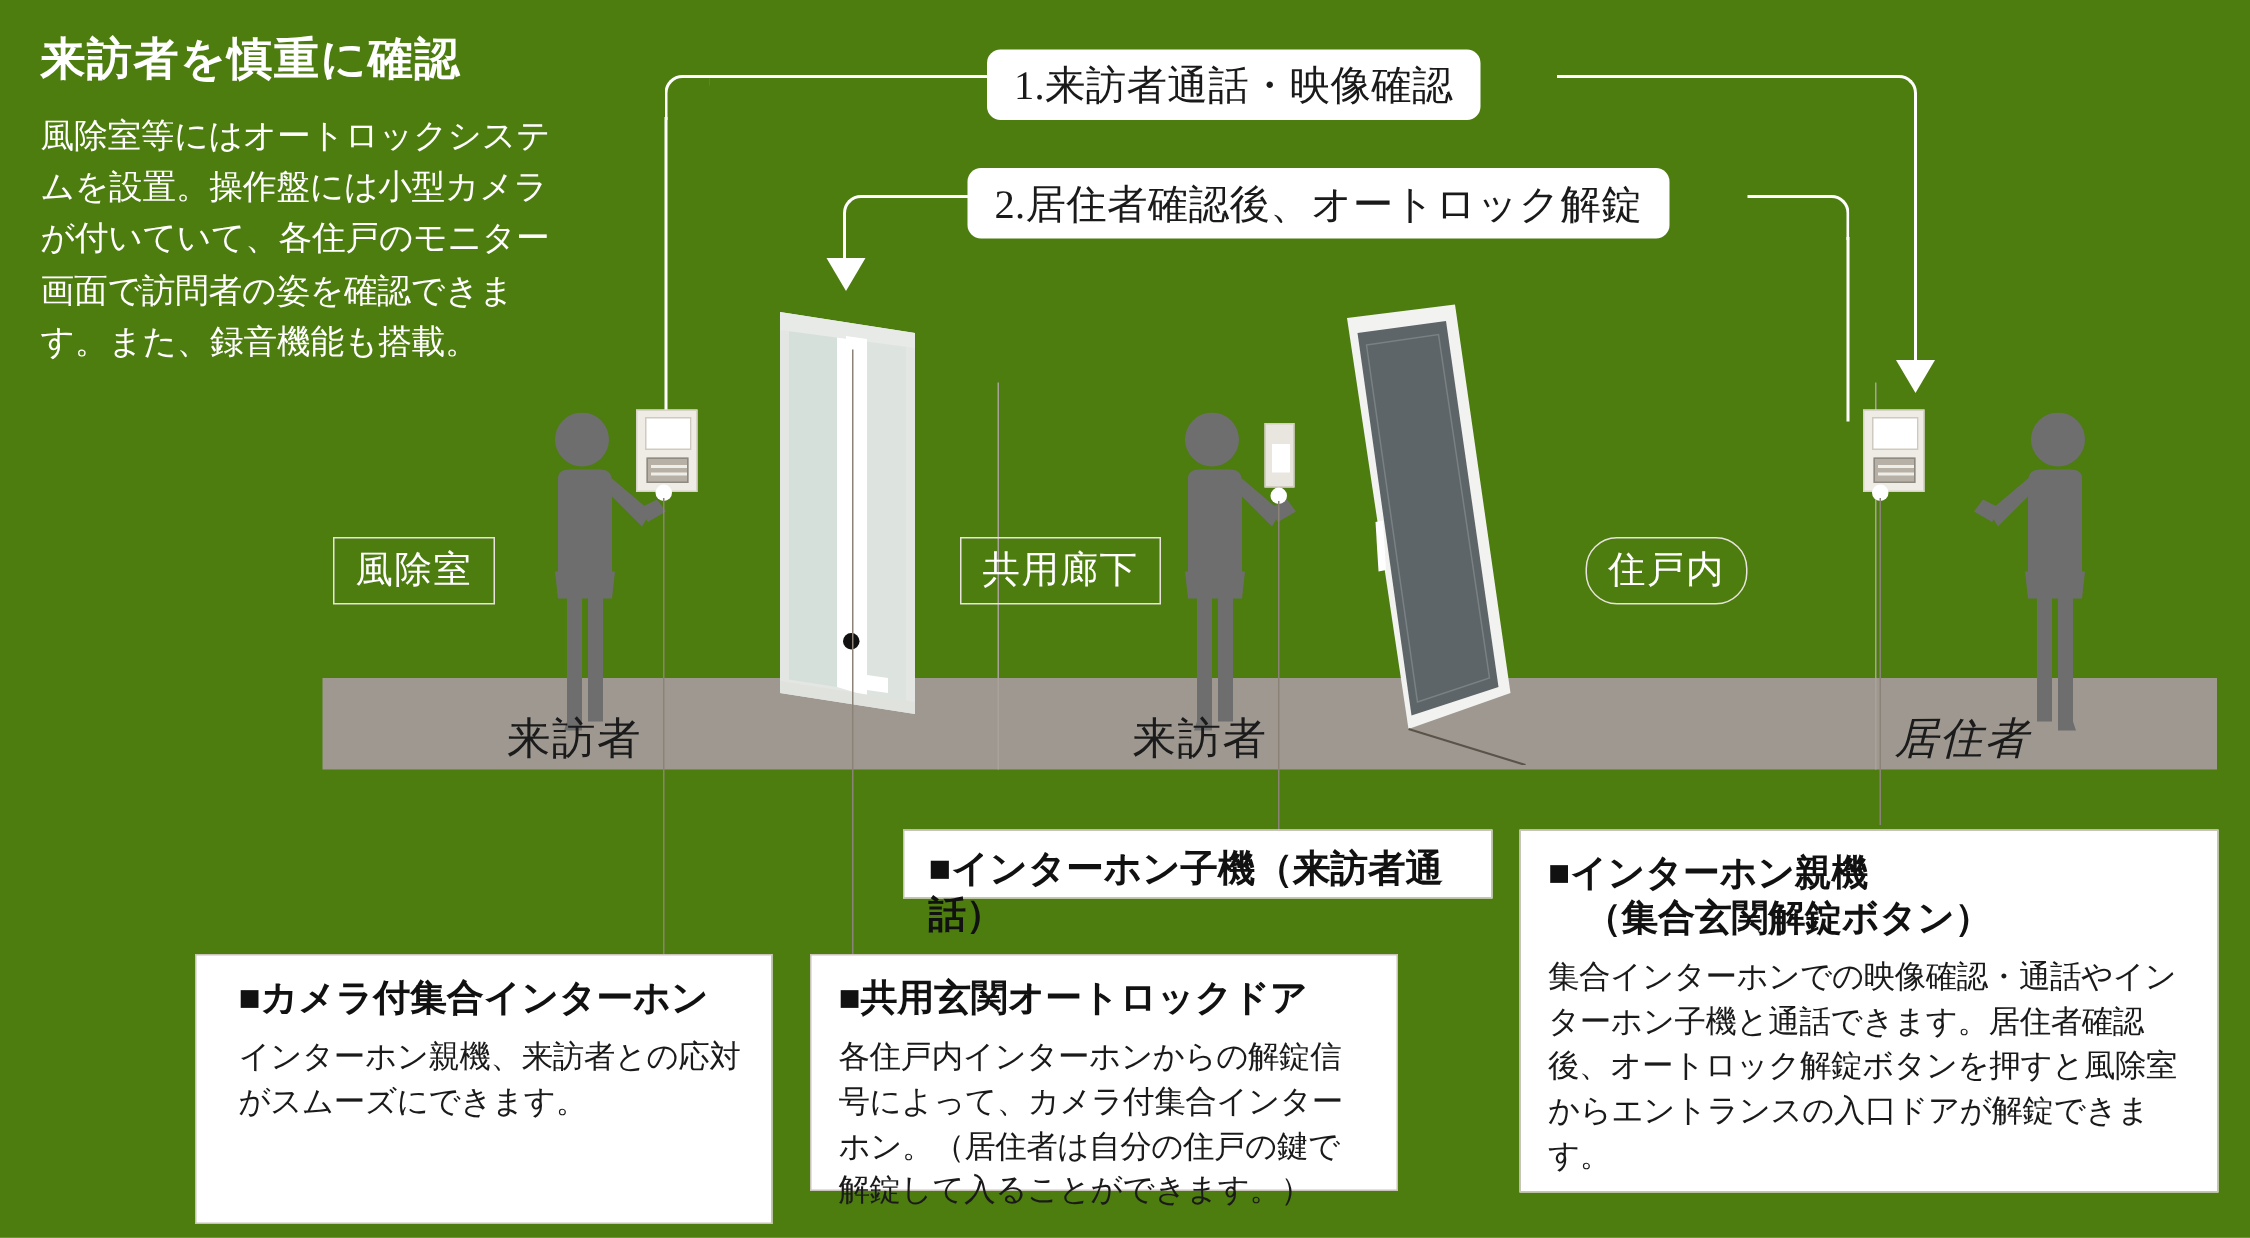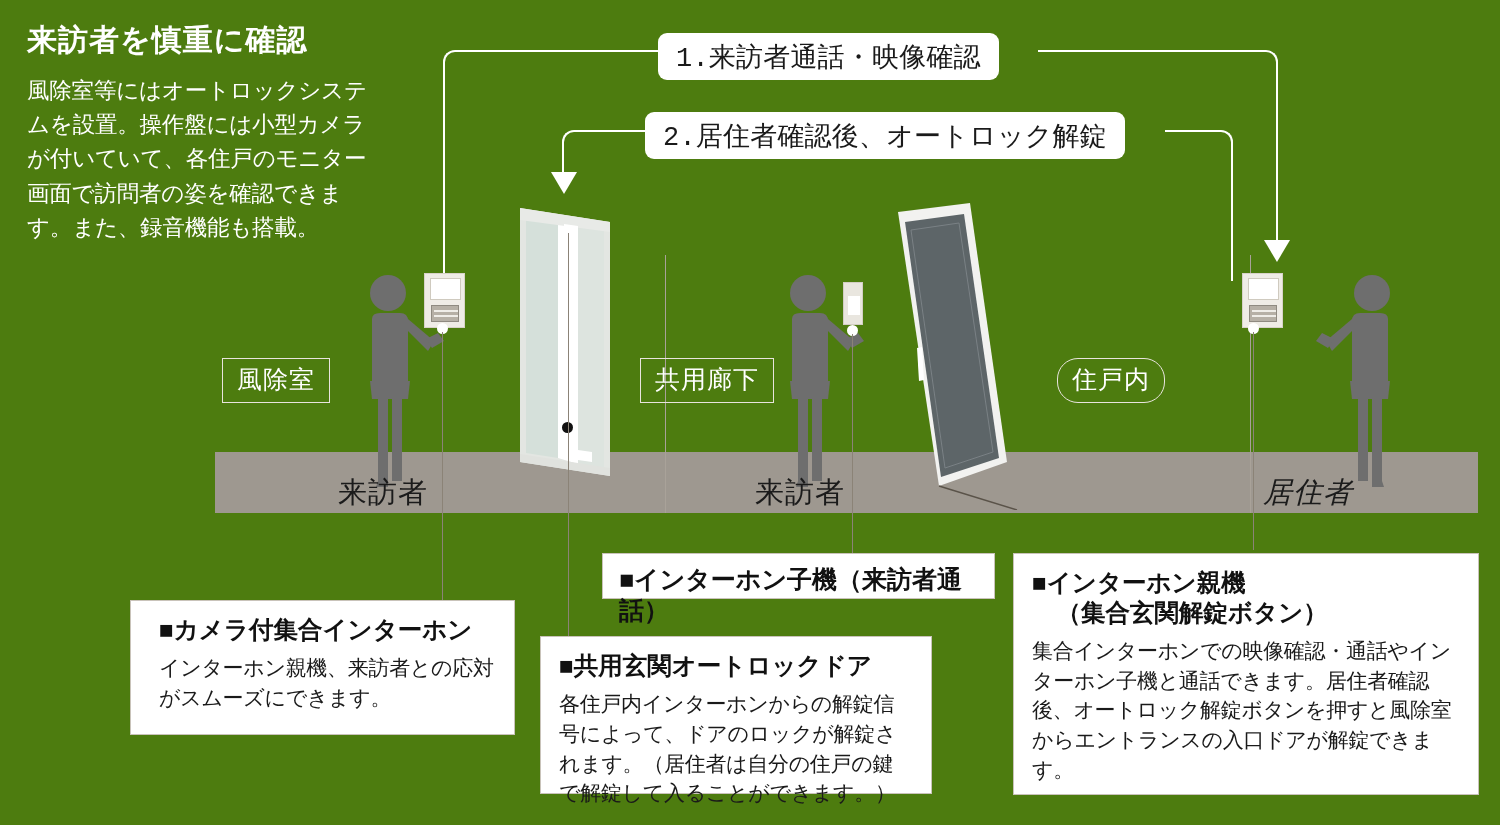--- a/index.html
+++ b/index.html
@@ -73,21 +73,21 @@
     position: absolute;
     background: #ffffff;
     border-radius: 9px;
     display: flex;
     align-items: center;
     justify-content: center;
     color: #1a1a1a;
     font-size: 27px;
     letter-spacing: 0.2px;
     white-space: nowrap;
-    font-family: Liberation Mono, monospace;
+    font-family: Liberation Serif, serif;
     padding: 0 18px;
   }
   #pill-1 { left: 658px; top: 33px;  height: 47px; }
   #pill-2 { left: 645px; top: 112px; height: 47px; }
 
   
   .line {
     position: absolute;
     background: #ffffff;
   }
@@ -398,23 +398,23 @@
   <div class="card title-only" style="left:602px; top:553px; width:393px; height:46px;">
     <div class="card-title">■インターホン子機（来訪者通話）</div>
   </div>
 
   <div class="card" style="left:1013px; top:553px; width:466px; height:242px;">
     <div class="card-title">■インターホン親機
 　（集合玄関解錠ボタン）</div>
     <div class="card-body">集合インターホンでの映像確認・通話やインターホン子機と通話できます。居住者確認後、オートロック解錠ボタンを押すと風除室からエントランスの入口ドアが解錠できます。</div>
   </div>
 
-  <div class="card" style="left:130px; top:600px; width:385px; height:135px;padding-left:28px;">
+  <div class="card" style="left:130px; top:636px; width:385px; height:180px;padding-left:28px;">
     <div class="card-title">■カメラ付集合インターホン</div>
     <div class="card-body">インターホン親機、来訪者との応対がスムーズにできます。</div>
   </div>
 
   <div class="card" style="left:540px; top:636px; width:392px; height:158px;">
     <div class="card-title">■共用玄関オートロックドア</div>
-    <div class="card-body">各住戸内インターホンからの解錠信号によって、ドアのロックが解錠されます。（居住者は自分の住戸の鍵で解錠して入ることができます。）</div>
+    <div class="card-body">各住戸内インターホンからの解錠信号によって、カメラ付集合インターホン。（居住者は自分の住戸の鍵で解錠して入ることができます。）</div>
   </div>
 
 </div>
 
 </body></html>

